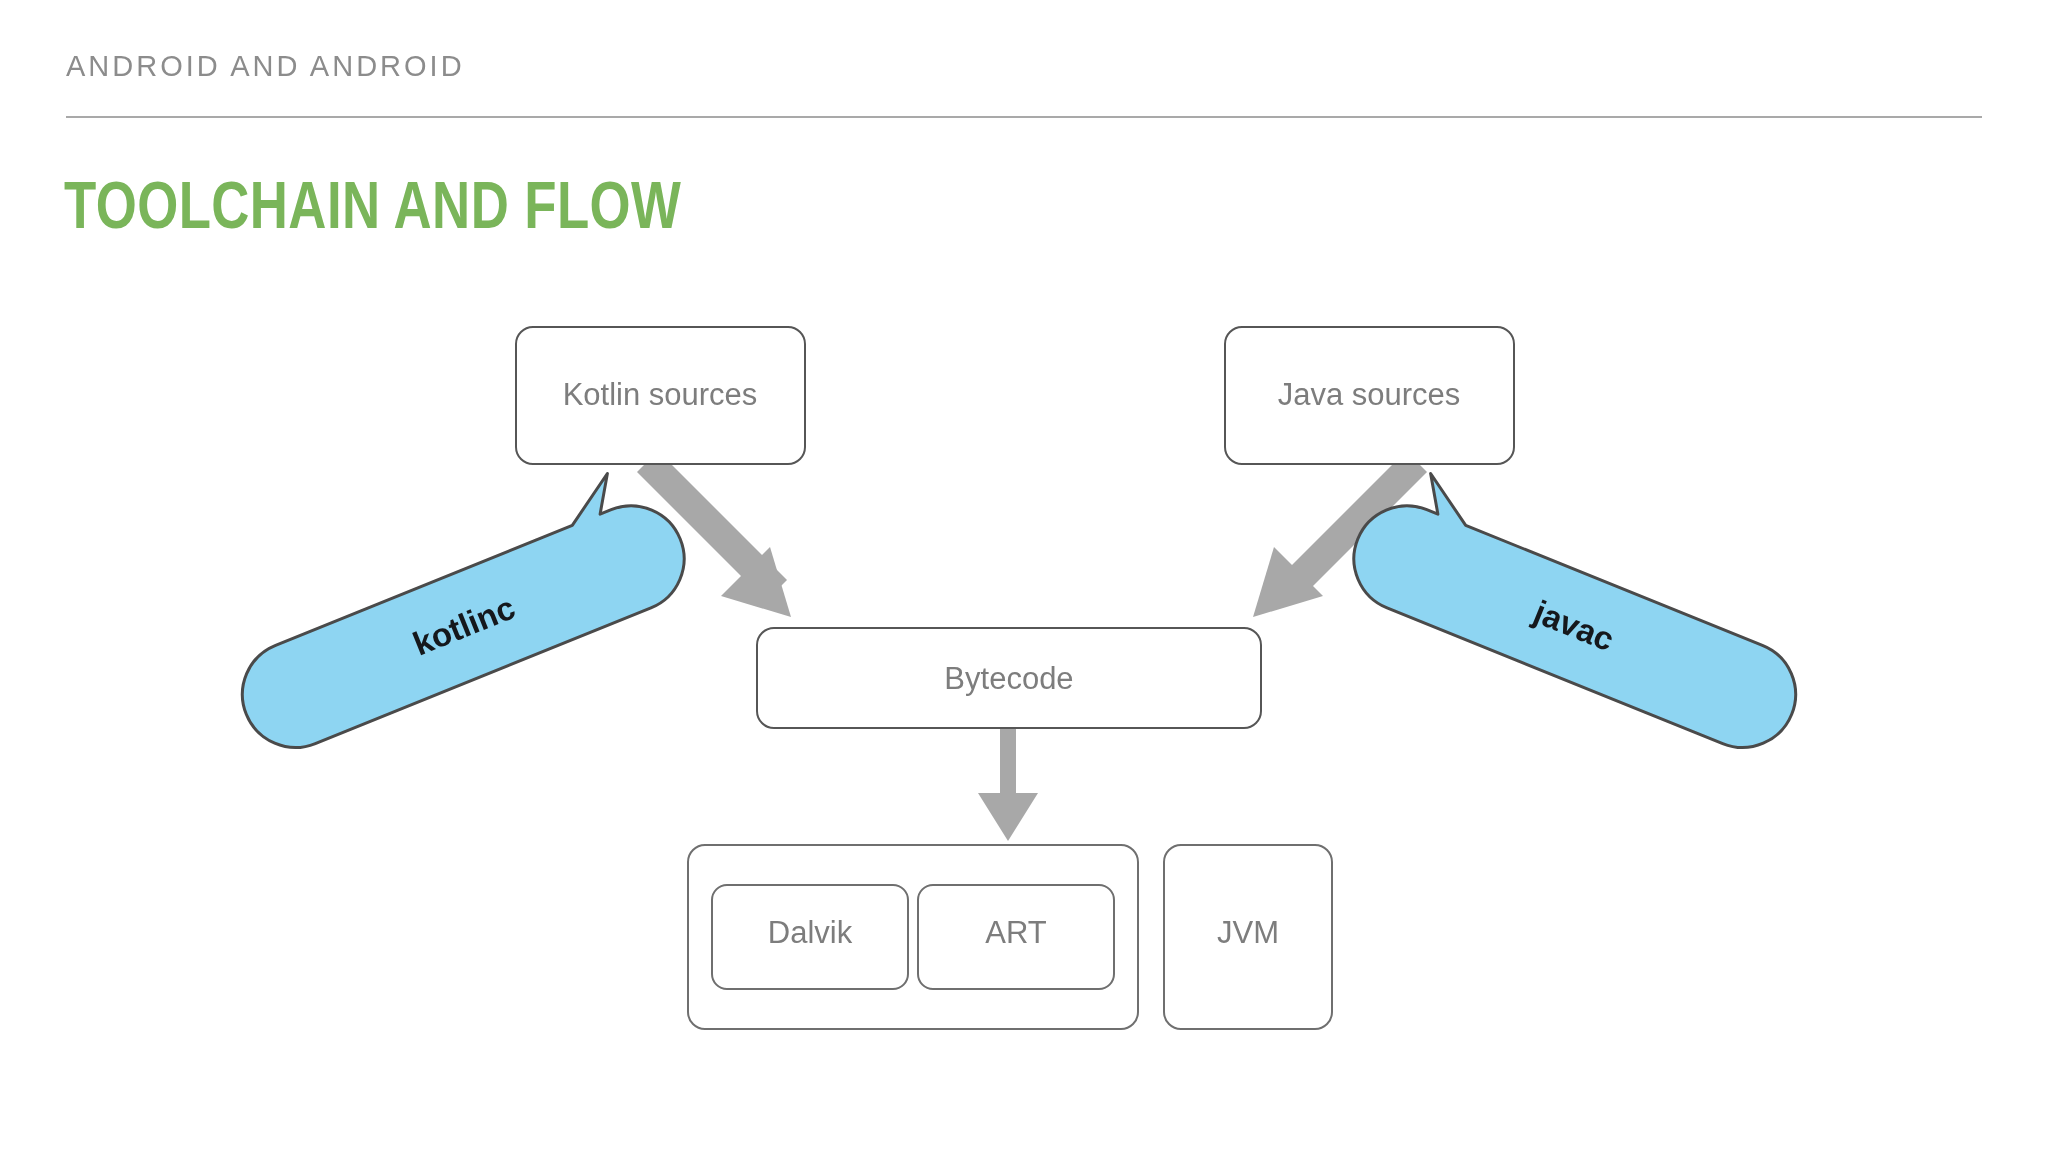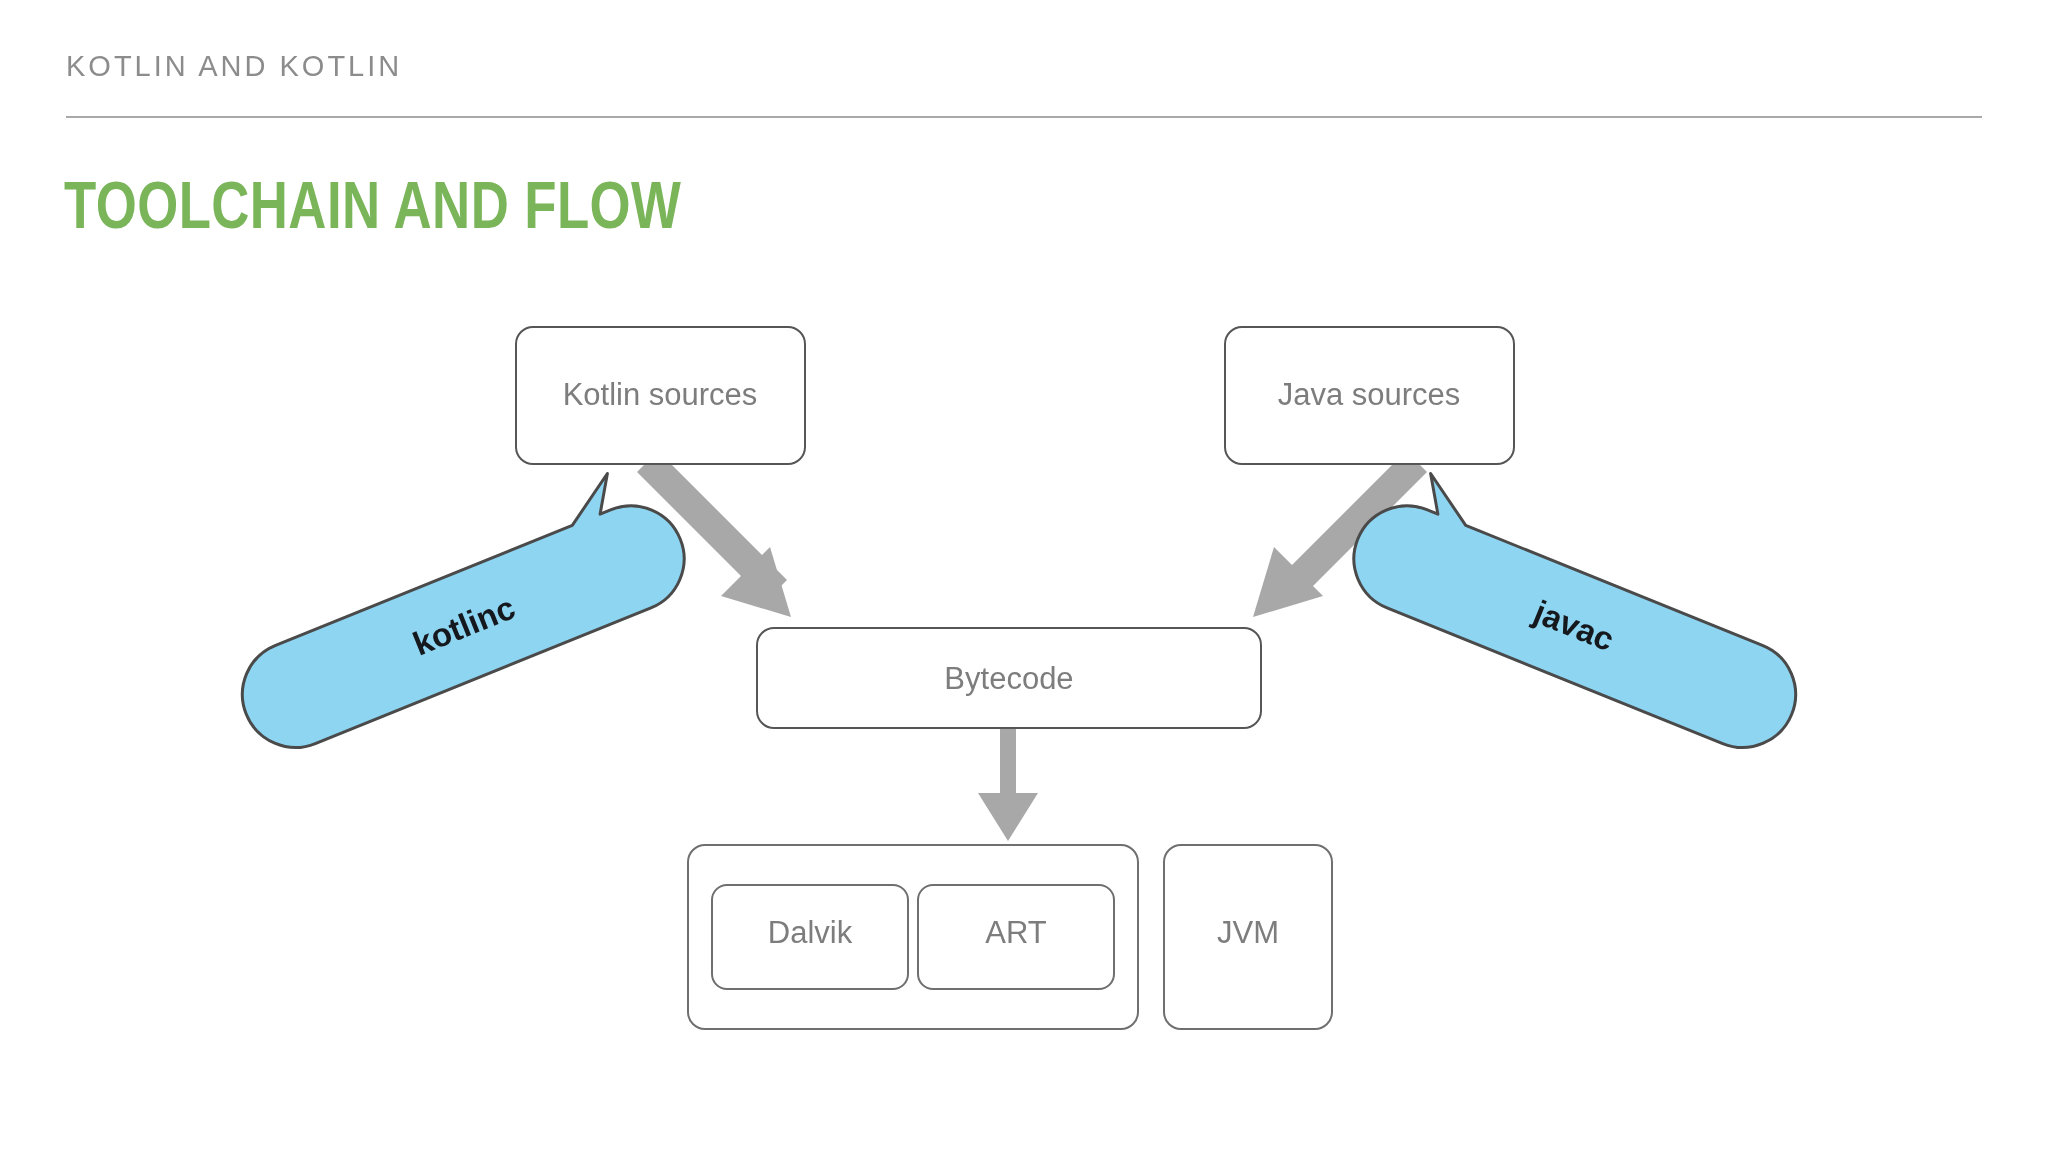--- a/index.html
+++ b/index.html
@@ -97,21 +97,21 @@
     dominant-baseline: middle;
   }
   .flow-arrow {
     fill: #a8a8a8;
   }
 </style>
 </head>
 <body>
 
 <div id="slide-header">
-  <div id="eyebrow-text">KOTLIN AND KOTLIN</div>
+  <div id="eyebrow-text">ANDROID AND ANDROID</div>
   <div id="header-rule"></div>
 </div>
 
 <div id="slide-title">TOOLCHAIN AND FLOW</div>
 
 <svg id="diagram" viewBox="0 0 2048 1152">
 
   <g>
     <polygon class="flow-arrow" points="637,472 658,451 787,580 766,601"></polygon>
     <polygon class="flow-arrow" points="791,617 721,596 770,547"></polygon>

